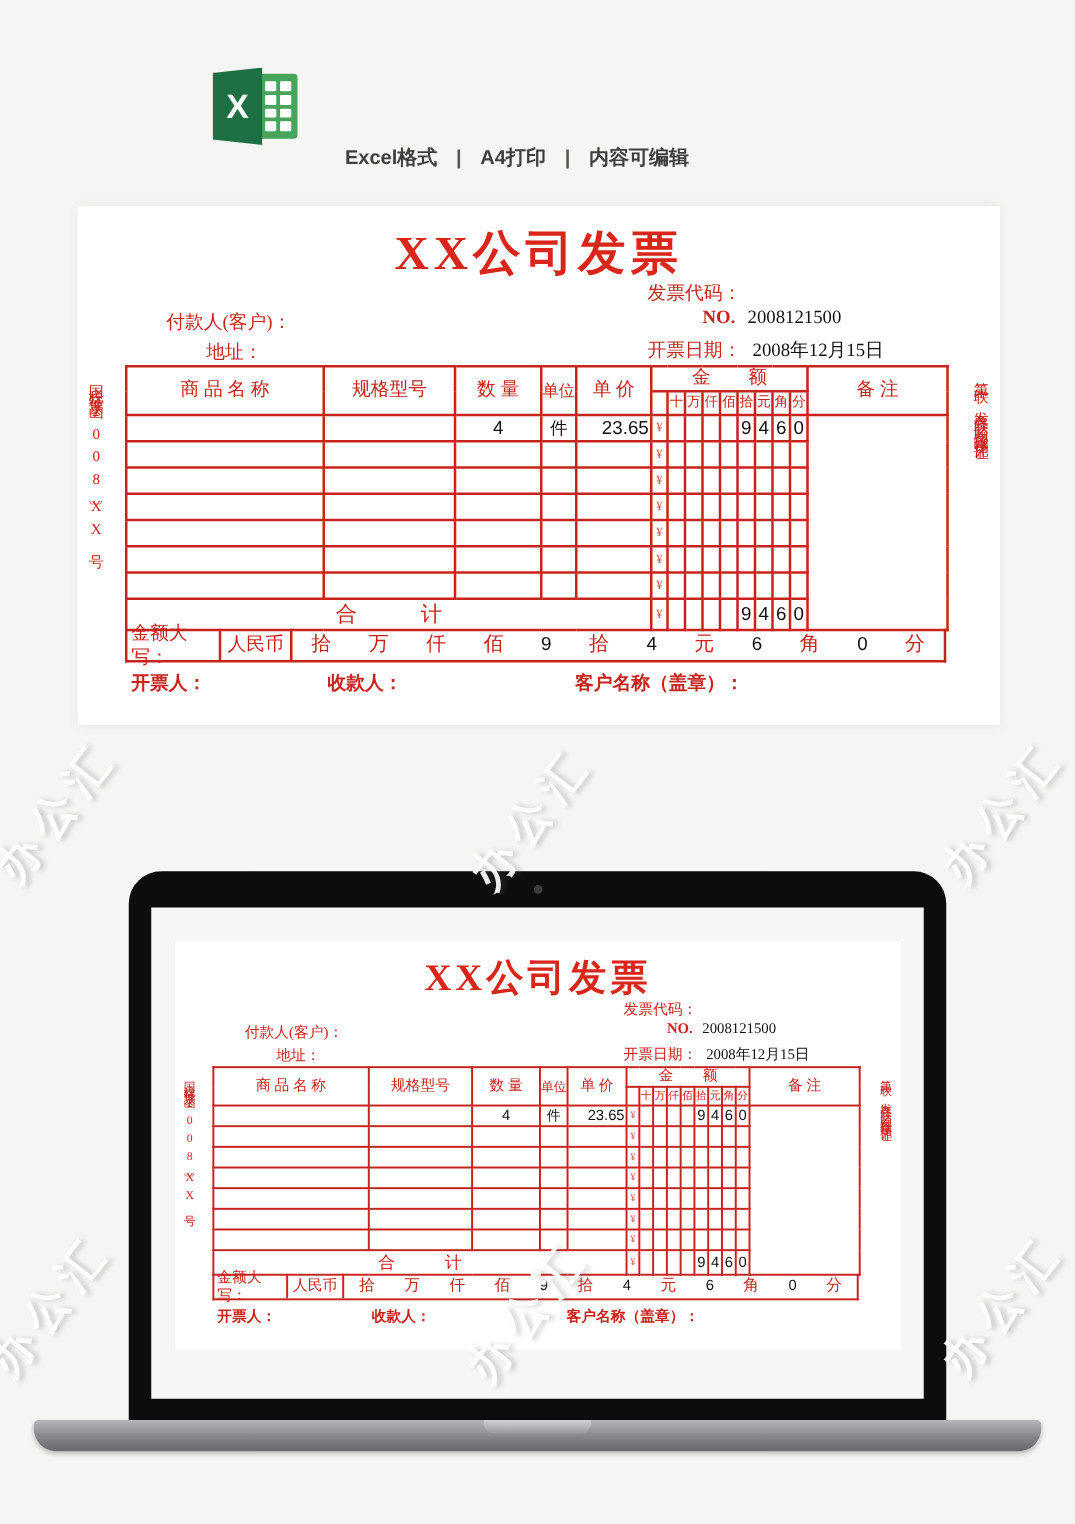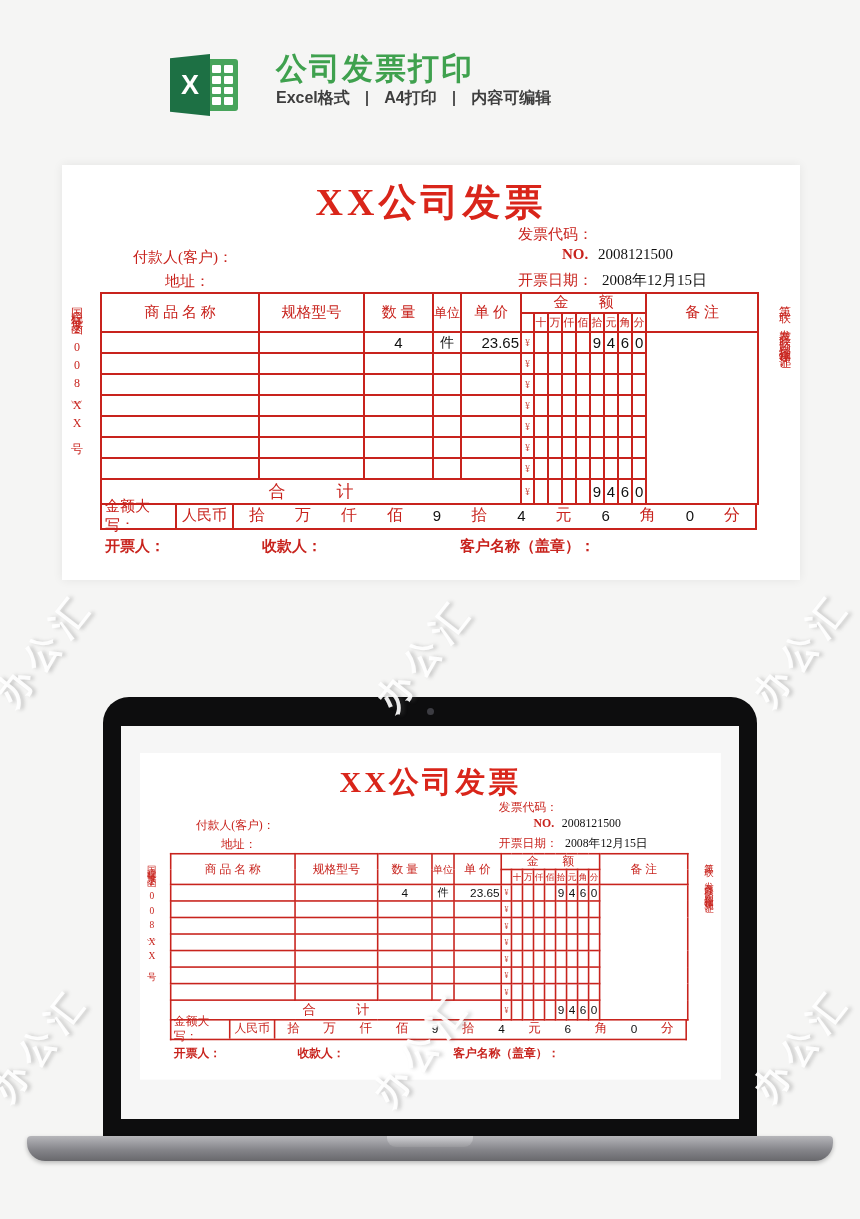--- a/index.html
+++ b/index.html
@@ -19,21 +19,21 @@
              display:grid; grid-template-columns:8px 1fr 1fr;
              grid-template-rows:repeat(4,1fr); gap:3px; }
   .xl-sheet i{ background:#fff; border-radius:1px; }
   .xl-front{ position:absolute; left:0; top:0; width:40px; height:62px;
              background:#1d7044; clip-path:polygon(0 7%,100% 0,100% 100%,0 93%);
              display:flex; align-items:center; justify-content:center; }
   .xl-front span{ color:#fff; font-weight:bold; font-size:27px;
                   font-family:"Liberation Sans",sans-serif; }
   .hdr-title{ position:absolute; left:276px; top:48px; font-size:31px;
               font-weight:bold; color:var(--green); letter-spacing:2px; }
-  .hdr-sub{ position:absolute; left:276px; top:88px; font-size:16px;
+  .hdr-sub{ position:absolute; left:276px; top:116px; font-size:16px;
             font-weight:bold; color:#3e3e3e; }
   .hdr-sub .sep{ margin:0 15px; color:#555; }
 
   
   .main-card-pos{ position:absolute; left:62px; top:165px; width:738px; height:415px; }
   .main-card-pos > .invoice-card{ box-shadow:0 0 10px rgba(0,0,0,0.07); }
   .invoice-card{ position:relative; width:738px; height:415px; background:#fff;
                  font-family:"Liberation Serif","DejaVu Serif",serif; }
   .inv-title{ position:absolute; top:12px; left:0; width:100%; text-align:center;
               font-size:38px; font-weight:bold; color:var(--title-red);
@@ -131,21 +131,20 @@
         <i></i>
         <i></i>
         <i></i>
         <i></i>
         <i></i>
     </div>
     <div class="xl-front">
       <span>X</span>
     </div>
   </div>
-  <div class="hdr-title">公司发票打印</div>
   <div class="hdr-sub">
     <span>Excel格式</span><span class="sep">|</span><span>A4打印</span><span class="sep">|</span><span>内容可编辑</span>
   </div>
 
   <div class="main-card-pos">
     <div class="invoice-card">
       <div class="inv-title">XX公司发票</div>
 
       <div class="inv-meta">
         <span class="m-code">发票代码：</span>

